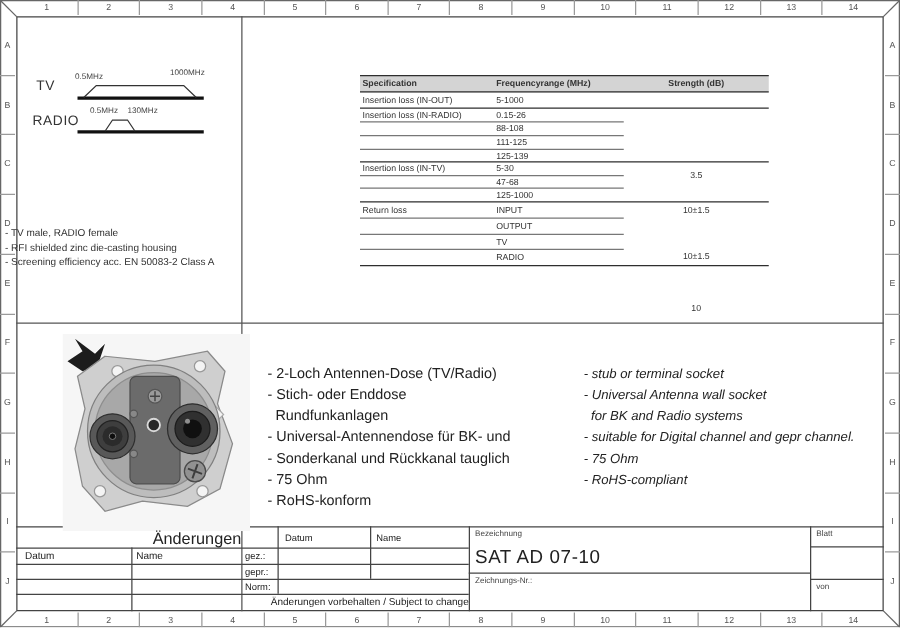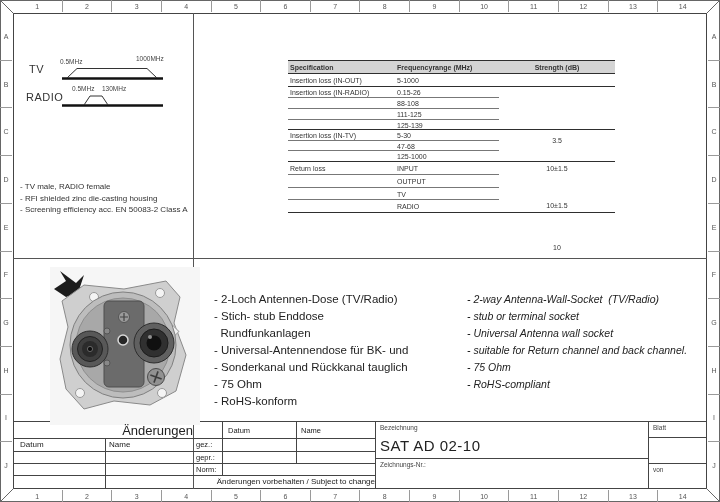--- a/index.html
+++ b/index.html
@@ -16,21 +16,21 @@
   .ruler.top { top:0; } .ruler.bottom { top:490px; }
   .ruler.v { top:13px; height:476px; width:12px; flex-direction:column; }
   .ruler.v .cell + .cell { border-top:1px solid #9a9a9a; }
   .ruler.left { left:0; } .ruler.right { left:708px; }
 
   
   .dlabel { position:absolute; font-size:11px; color:#333; letter-spacing:.5px; }
   .flabel { position:absolute; font-size:6.5px; color:#444; }
 
   
-  .left-notes { position:absolute; left:20px; top:181px; font-size:8px; line-height:11.5px; color:#333; white-space:pre; }
+  .left-notes { position:absolute; left:4px; top:181px; font-size:8px; line-height:11.5px; color:#333; white-space:pre; }
 
   
   .spec-table { position:absolute; left:288px; top:60px; width:327px; font-size:7px; color:#333; }
   .spec-head { height:14px; display:flex; align-items:center; background:#d4d4d4;
                border-top:1.5px solid #2e2e2e; border-bottom:1px solid #2e2e2e; font-weight:bold; }
   .spec-head .c1 { width:109px; padding-left:2px; }
   .spec-head .c2 { width:102px; }
   .spec-head .c3 { width:116px; text-align:center; }
   .spec-row { position:relative; display:flex; align-items:center; }
   .spec-row .c1 { width:109px; padding-left:2px; }
@@ -260,46 +260,46 @@
       <circle cx="100" cy="70" r="2" fill="#8f8f8f"></circle>
     </g>
     <circle cx="106" cy="110" r="8.5" fill="#919191" stroke="#4a4a4a"></circle>
     <path d="M100,110 H112 M106,104 V116" stroke="#3d3d3d" stroke-width="1.6" transform="rotate(20 106 110)"></path>
     <circle cx="57" cy="64" r="3" fill="#888" stroke="#555"></circle>
     <circle cx="57" cy="96" r="3" fill="#888" stroke="#555"></circle>
   </svg>
 
   <div class="features de">
       <div>- 2-Loch Antennen-Dose (TV/Radio)</div>
-      <div>- Stich- stub Enddose</div>
+      <div>- Stich- oder Enddose</div>
       <div>  Rundfunkanlagen</div>
       <div>- Universal-Antennendose für BK- und</div>
       <div>- Sonderkanal und Rückkanal tauglich</div>
       <div>- 75 Ohm</div>
       <div>- RoHS-konform</div>
     </div>
   <div class="features en">
-      <div>- 2-way Antenna-Wall-Socket  (TV/Radio)</div>
       <div>- stub or terminal socket</div>
       <div>- Universal Antenna wall socket</div>
-      <div>- suitable for Return channel and back channel.</div>
+      <div>  for BK and Radio systems</div>
+      <div>- suitable for Digital channel and gepr channel.</div>
       <div>- 75 Ohm</div>
       <div>- RoHS-compliant</div>
     </div>
 
   <div class="tb" style="left:13px;top:423px;width:180px;text-align:right;font-size:13px">Änderungen</div>
   <span class="tb small" style="left:20px;top:440px">Datum</span>
   <span class="tb small" style="left:109px;top:440px">Name</span>
 
   <span class="tb" style="left:196px;top:440px;font-size:7.5px">gez.:</span>
   <span class="tb" style="left:196px;top:453px;font-size:7.5px">gepr.:</span>
   <span class="tb" style="left:196px;top:465px;font-size:7.5px">Norm:</span>
   <span class="tb" style="left:228px;top:426px;font-size:7.5px">Datum</span>
   <span class="tb" style="left:301px;top:426px;font-size:7.5px">Name</span>
   <div class="tb" style="left:193px;top:477px;width:182px;text-align:right;font-size:8px">Änderungen vorbehalten / Subject to change</div>
 
   <span class="tb tiny" style="left:380px;top:424px">Bezeichnung</span>
-  <div class="tb" style="left:380px;top:437px;font-size:15px;letter-spacing:0.5px">SAT AD 02-10</div>
+  <div class="tb" style="left:380px;top:437px;font-size:15px;letter-spacing:0.5px">SAT AD 07-10</div>
   <span class="tb tiny" style="left:380px;top:461px">Zeichnungs-Nr.:</span>
   <span class="tb tiny" style="left:653px;top:424px">Blatt</span>
   <span class="tb tiny" style="left:653px;top:466px">von</span>
 
 </div>
 
 </body></html>

